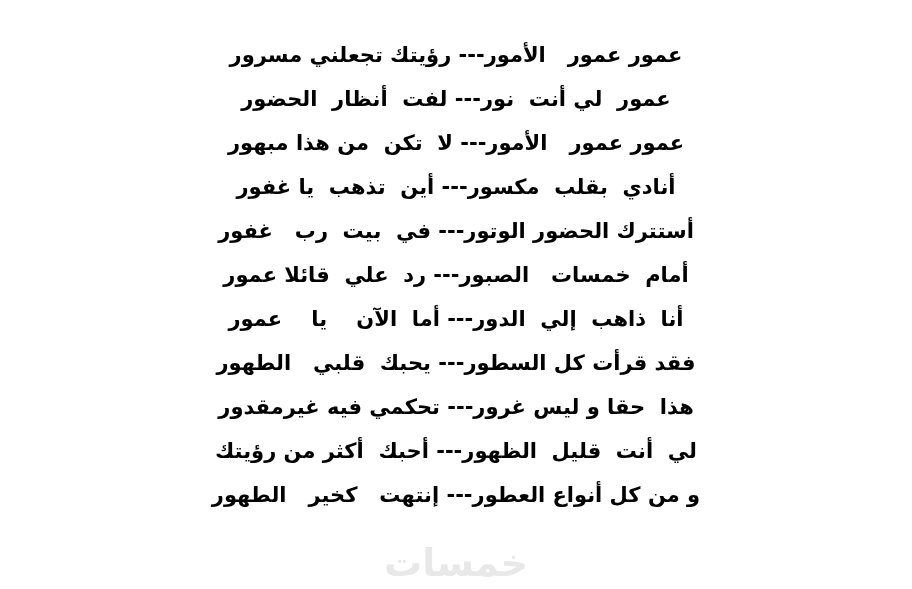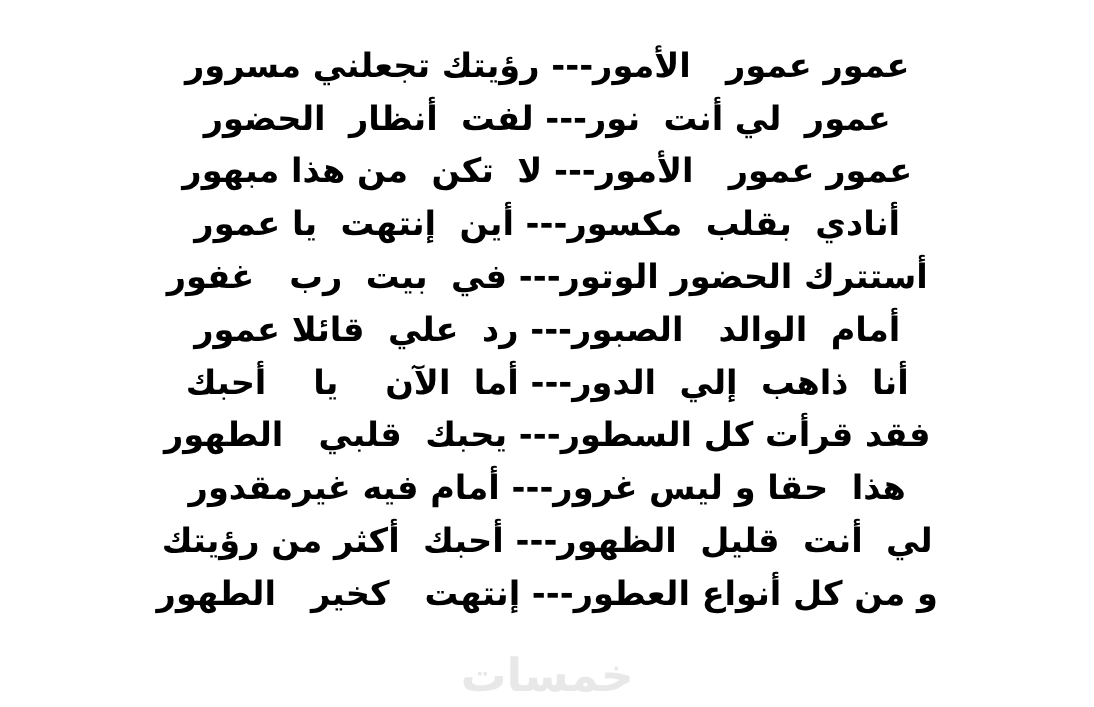--- a/index.html
+++ b/index.html
@@ -15,21 +15,21 @@
     font-family: "DejaVu Sans", sans-serif;
   }
   .poem {
     direction: rtl;
     text-align: center;
     padding-top: 33px;
   }
   .poem-line {
     white-space: pre;
     font-weight: bold;
-    font-size: 28px;
+    font-size: 21px;
     color: #000000;
     line-height: 44px;
   }
   .watermark {
     position: absolute;
     left: 0;
     right: 0;
     bottom: 4px;
     text-align: center;
     direction: rtl;
@@ -40,23 +40,23 @@
     user-select: none;
   }
 </style>
 </head>
 <body>
 
 <div class="poem">
   <div class="poem-line">عمور عمور   الأمور--- رؤيتك تجعلني مسرور</div>
   <div class="poem-line">عمور  لي أنت  نور--- لفت  أنظار  الحضور</div>
   <div class="poem-line">عمور عمور   الأمور--- لا  تكن  من هذا مبهور</div>
-  <div class="poem-line">أنادي  بقلب  مكسور--- أين  إنتهت  يا عمور</div>
+  <div class="poem-line">أنادي  بقلب  مكسور--- أين  تذهب  يا غفور</div>
   <div class="poem-line">أستترك الحضور الوتور--- في  بيت  رب   غفور</div>
-  <div class="poem-line">أمام  الوالد   الصبور--- رد  علي  قائلا عمور</div>
-  <div class="poem-line">أنا  ذاهب  إلي  الدور--- أما  الآن    يا    أحبك</div>
+  <div class="poem-line">أمام  خمسات   الصبور--- رد  علي  قائلا عمور</div>
+  <div class="poem-line">أنا  ذاهب  إلي  الدور--- أما  الآن    يا    عمور</div>
   <div class="poem-line">فقد قرأت كل السطور--- يحبك  قلبي   الطهور</div>
-  <div class="poem-line">هذا  حقا و ليس غرور--- أمام فيه غيرمقدور</div>
+  <div class="poem-line">هذا  حقا و ليس غرور--- تحكمي فيه غيرمقدور</div>
   <div class="poem-line">لي  أنت  قليل  الظهور--- أحبك  أكثر من رؤيتك</div>
   <div class="poem-line">و من كل أنواع العطور--- إنتهت   كخير   الطهور</div>
 </div>
 
 <div class="watermark">خمسات</div>
 
 </body></html>

